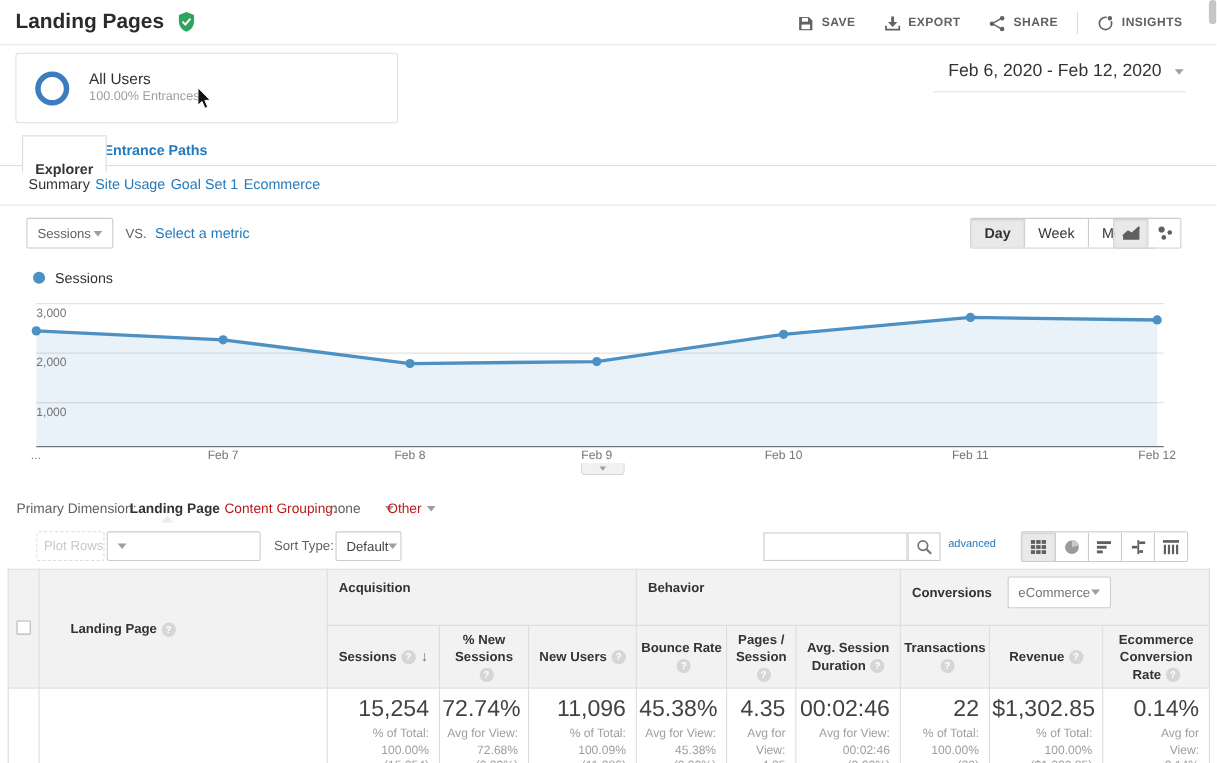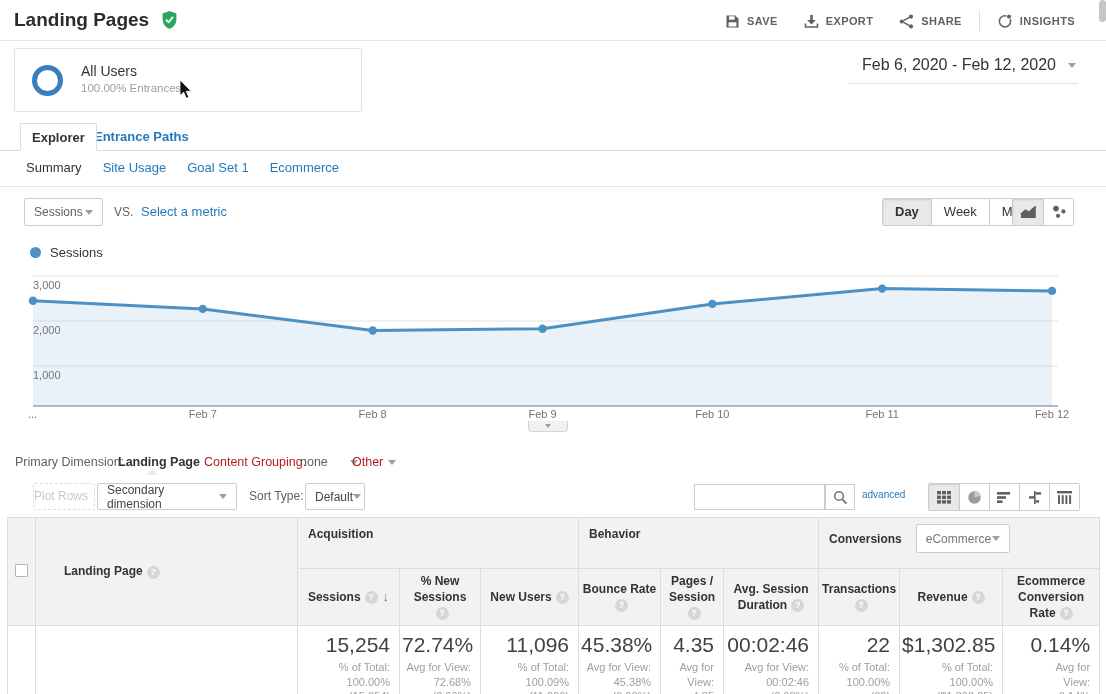--- a/index.html
+++ b/index.html
@@ -24,23 +24,23 @@
   .seg-name { position:absolute; left:66px; top:14px; font-size:14px; color:#333; }
   .seg-detail { position:absolute; left:66px; top:33px; font-size:11.5px; color:#9e9e9e; }
   .seg-add-label { position:absolute; left:66px; top:22px; font-size:15px; color:#9e9e9e; }
   .date-range { position:absolute; right:28px; top:52px; padding:4px 2px 9px 14px; border-bottom:1px solid #e3e3e3; display:flex; align-items:center; gap:12px; cursor:pointer; }
   .date-range-text { font-size:16px; color:#333; }
 
   .caret { display:inline-block; width:0; height:0; border-left:4px solid transparent; border-right:4px solid transparent; border-top:5px solid #9e9e9e; }
 
   
   .tab-line { position:absolute; left:0; top:150px; width:1106px; height:1px; background:#ddd; }
-  .tab-explorer { position:absolute; left:20px; top:123px; height:28px; line-height:27px; padding:0 11px; background:#fff; border:1px solid #ddd; border-bottom:1px solid #fff; font-size:13px; font-weight:bold; color:#333; z-index:2; cursor:pointer; }
+  .tab-explorer { position:absolute; left:20px; top:123px; height:28px; line-height:27px; padding:16px 11px; background:#fff; border:1px solid #ddd; border-bottom:1px solid #fff; font-size:13px; font-weight:bold; color:#333; z-index:2; cursor:pointer; }
   .tab-entrance { position:absolute; left:94px; top:129px; font-size:13px; font-weight:bold; color:#2579ba; cursor:pointer; }
-  .subtabs { position:absolute; left:26px; top:160px; display:flex; gap:21px; font-size:13px; }
+  .subtabs { position:absolute; left:26px; top:160px; display:flex; gap:5px; font-size:13px; }
   .subtab { color:#2579ba; cursor:pointer; }
   .subtab.active { color:#333; cursor:default; }
   .subtab-line { position:absolute; left:0; top:186px; width:1106px; height:1px; background:#e8e8e8; }
 
   
   .dd-btn { background:#fff; border:1px solid #ccc; border-radius:2px; font-size:12px; color:#616161; display:flex; align-items:center; justify-content:space-between; padding:0 9px; cursor:pointer; }
   .sessions-dd { position:absolute; left:24px; top:198px; width:79px; height:28px; }
   .vs-label { position:absolute; left:114px; top:205px; font-size:12px; color:#616161; text-transform:uppercase; }
   .select-metric { position:absolute; left:141px; top:204px; font-size:13px; color:#2579ba; cursor:pointer; }
   .granularity { position:absolute; left:882px; top:198px; display:flex; border:1px solid #ccc; border-radius:2px; overflow:hidden; height:28px; }
@@ -67,21 +67,21 @@
   .pd-row { position:absolute; left:0; top:455px; width:1106px; height:18px; font-size:12.5px; }
   .pd-label { position:absolute; left:15px; color:#616161; }
   .pd-selected { position:absolute; left:118px; color:#333; font-weight:bold; cursor:pointer; }
   .pd-link { color:#b91c1c; cursor:pointer; }
   .pd-cg { position:absolute; left:204px; }
   .pd-none { position:absolute; left:300px; color:#616161; cursor:pointer; display:flex; align-items:center; gap:22px; }
   .pd-other { position:absolute; left:352px; cursor:pointer; display:flex; align-items:center; gap:5px; }
   .pd-notch { position:absolute; left:146px; top:469px; width:0; height:0; border-left:6px solid transparent; border-right:6px solid transparent; border-bottom:6px solid #ececec; }
 
   
-  .plot-rows { position:absolute; left:33px; top:483px; width:62px; height:27px; border:1px dashed #ddd; border-radius:2px; color:#c9c9c9; font-size:12px; text-align:left; line-height:25px; }
+  .plot-rows { position:absolute; left:33px; top:483px; width:62px; height:27px; border:1px dashed #ddd; border-radius:2px; color:#c9c9c9; font-size:12px; text-align:right; line-height:25px; }
   .sec-dim { position:absolute; left:97px; top:483px; width:140px; height:27px; color:#444; }
   .sort-label { position:absolute; left:249px; top:489px; font-size:12px; color:#616161; }
   .sort-dd { position:absolute; left:305px; top:483px; width:60px; height:27px; color:#444; }
   .search-box { position:absolute; left:694px; top:484px; width:131px; height:26px; border:1px solid #ccc; font-size:12px; padding:0 6px; outline:none; color:#333; }
   .search-btn { position:absolute; left:825px; top:484px; width:30px; height:26px; background:#fff; border:1px solid #ccc; display:flex; align-items:center; justify-content:center; cursor:pointer; }
   .advanced-link { position:absolute; left:862px; top:489px; font-size:10px; color:#2579ba; cursor:pointer; }
   .view-group { position:absolute; left:928px; top:483px; display:flex; border:1px solid #ccc; border-radius:2px; overflow:hidden; height:28px; }
   .view-btn { width:30px; display:flex; align-items:center; justify-content:center; background:#fff; border-left:1px solid #ccc; cursor:pointer; }
   .view-btn:first-child { border-left:none; }
   .view-btn.active { background:#e9e9e9; box-shadow:inset 0 1px 2px rgba(0,0,0,.12); }
@@ -269,21 +269,20 @@
     </span>
     <span class="pd-link pd-other">
       <span>Other</span>
       <span class="caret"></span>
     </span>
   </div>
   <div class="pd-notch"></div>
 
   <div class="plot-rows">Plot Rows</div>
   <div class="dd-btn sec-dim">
-    <span>Secondary dimension</span>
     <span class="caret"></span>
   </div>
   <div class="sort-label">Sort Type:</div>
   <div class="dd-btn sort-dd">
     <span>Default</span>
     <span class="caret"></span>
   </div>
   <input class="search-box" value="" style="">
   <div class="search-btn">
     <span class="icon">

